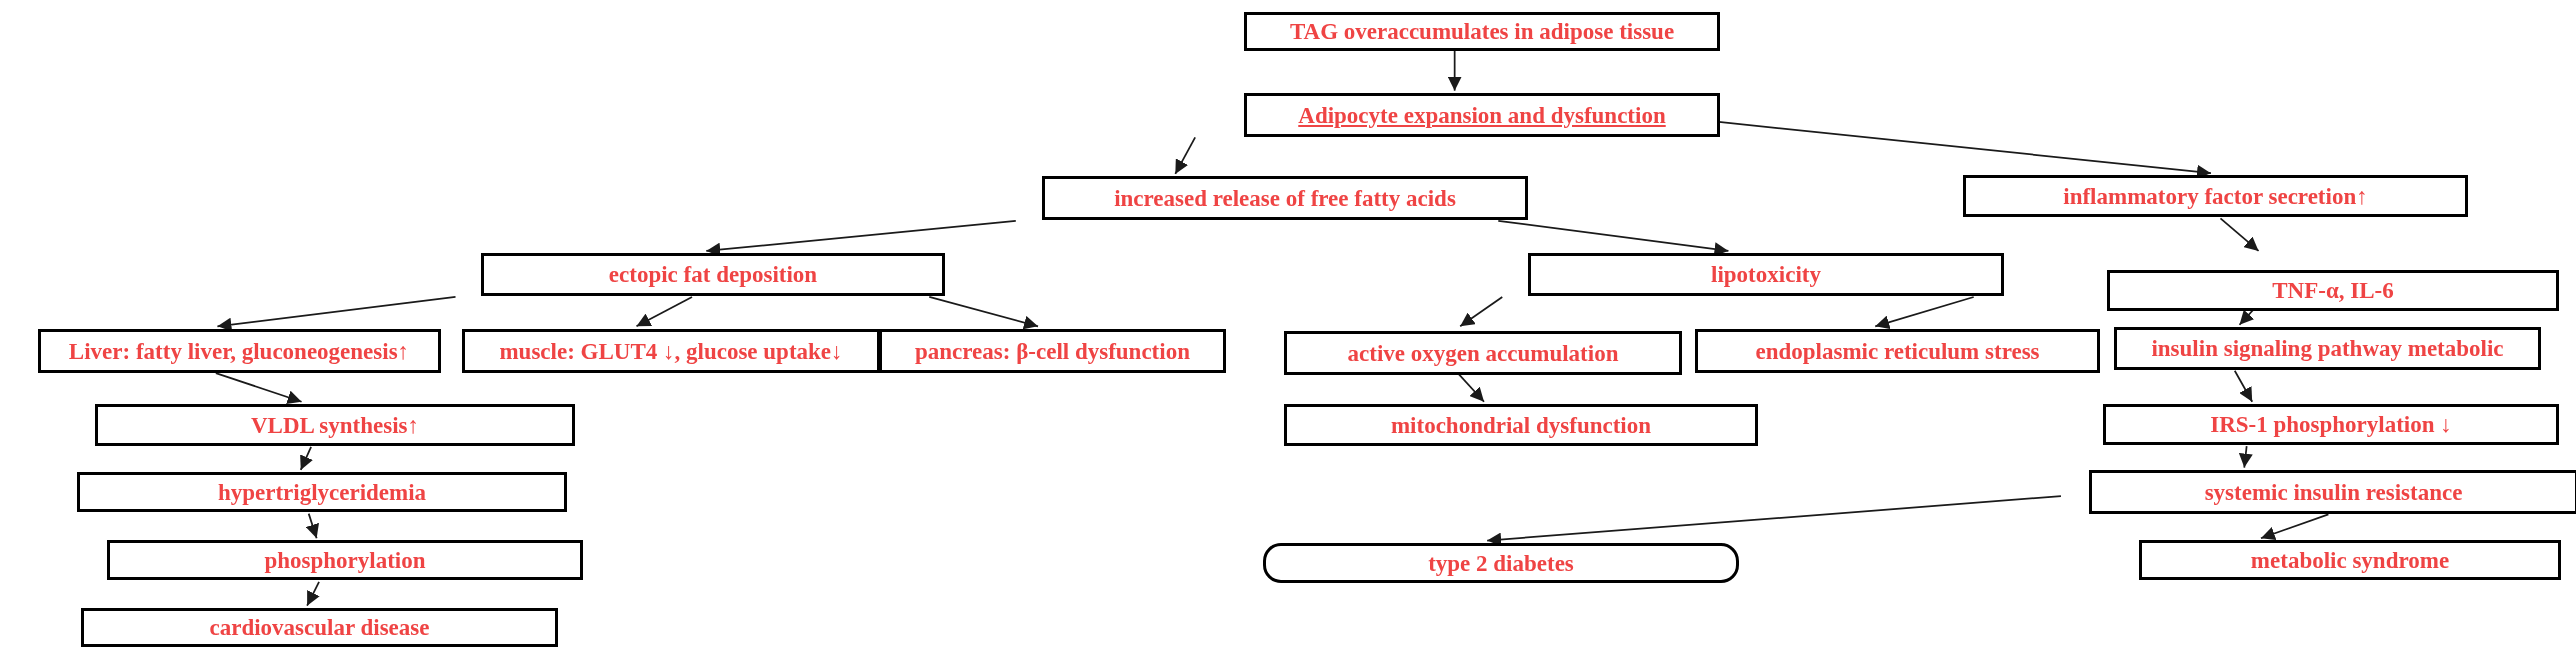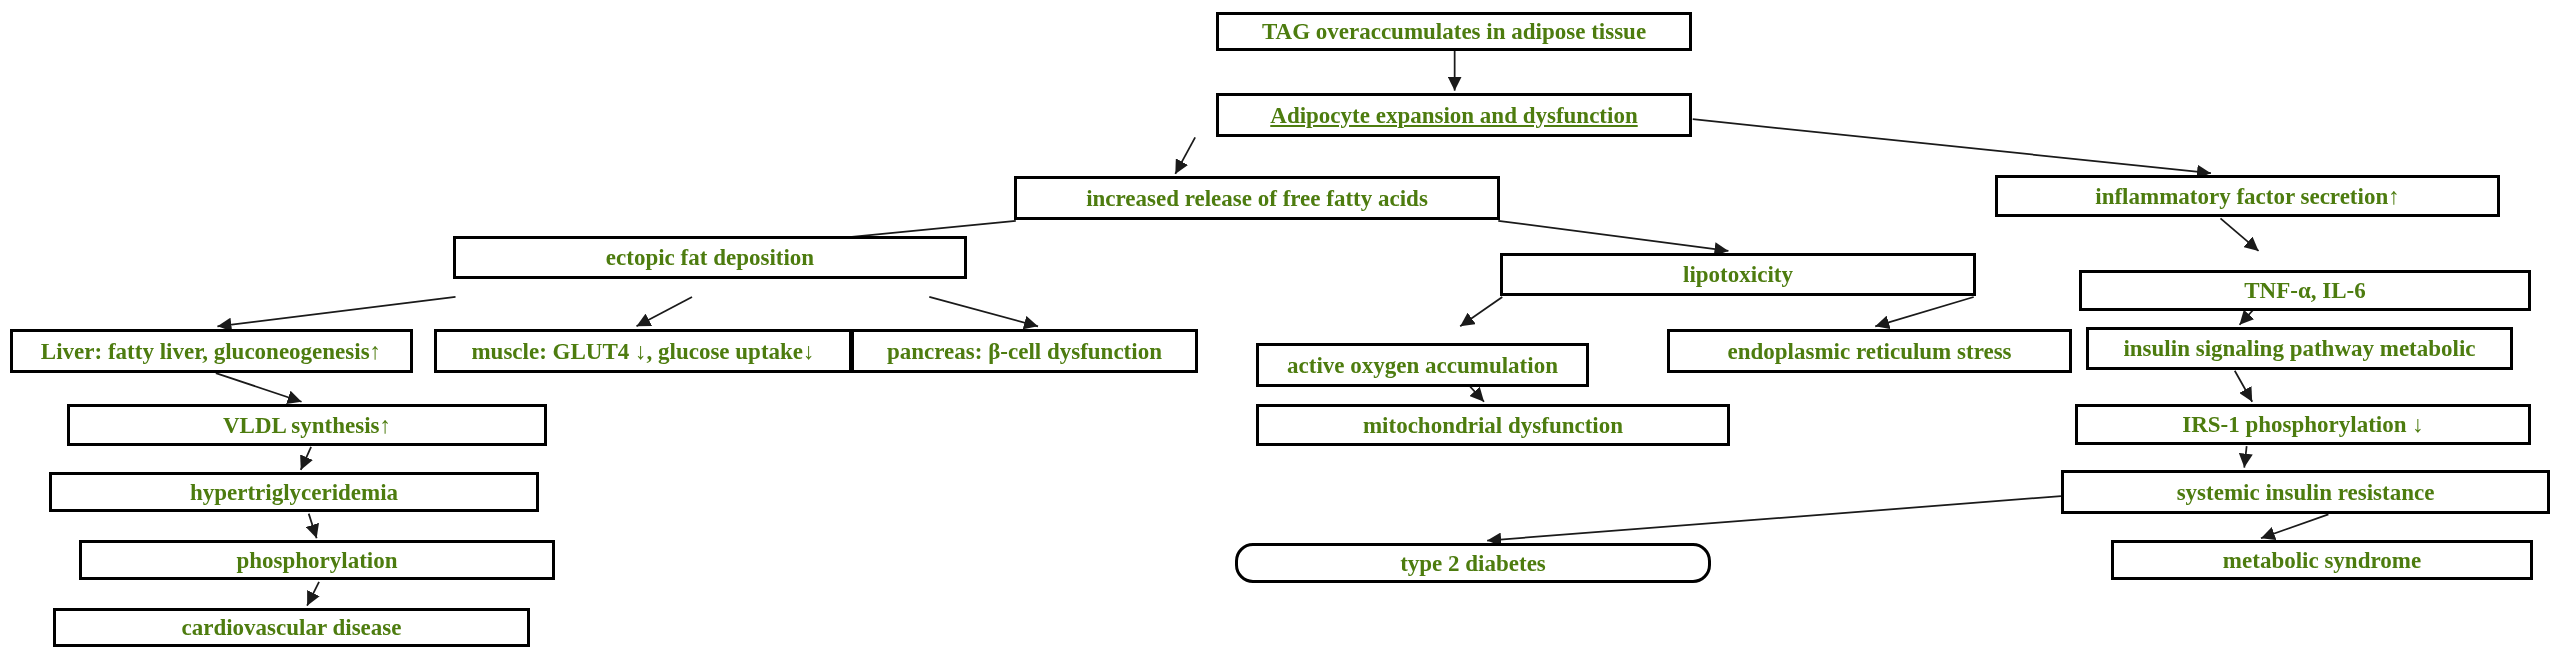--- a/index.html
+++ b/index.html
@@ -23,41 +23,42 @@
   .edge {
     stroke: #1a1a1a;
     stroke-width: 2.2;
     fill: none;
   }
   .node {
     position: absolute;
     box-sizing: border-box;
     background: #ffffff;
     border: 3.2px solid #000000;
-    color: #4d7c0f;
+    color: #ef4444;
     display: flex;
     align-items: center;
     justify-content: center;
     font-weight: bold;
     font-size: 23px;
     white-space: nowrap;
     z-index: 1;
     line-height: 1;
+    margin-left: 28px;
   }
   .n-tag              {left:1216px; top:12px;  width:476px; height:39px;}
   .n-adipocyte        {left:1216px; top:93px; width:476px; height:44px;text-decoration:underline;}
   .n-ffa              {left:1014px; top:176px; width:486px; height:44px;}
-  .n-inflammatory     {left:1995px; top:175px; width:505px; height:42px;}
-  .n-ectopic          {left:453px;  top:236px; width:514px; height:43px;}
+  .n-inflammatory     {left:1935px; top:175px; width:505px; height:42px;}
+  .n-ectopic          {left:453px;  top:253px; width:464px; height:43px;}
   .n-lipotoxicity     {left:1500px; top:253px; width:476px; height:43px;}
   .n-tnf              {left:2079px; top:270px; width:452px; height:41px;}
   .n-liver            {left:9.5px;   top:329px; width:403px; height:44px;}
   .n-muscle           {left:434px;  top:329px; width:418px; height:44px;}
   .n-pancreas         {left:851px; top:329px; width:347px; height:44px;}
-  .n-active-oxygen    {left:1256px; top:343px; width:333px; height:44px;}
+  .n-active-oxygen    {left:1256px; top:331px; width:398px; height:44px;}
   .n-er-stress        {left:1667px; top:329px; width:405px; height:44px;}
   .n-insulin-signaling{left:2086px; top:327px; width:427px; height:43px;}
   .n-vldl             {left:67px;   top:404px; width:480px; height:42px;}
   .n-mitochondrial    {left:1256px; top:404px; width:474px; height:42px;}
   .n-irs1             {left:2075px; top:404px; width:456px; height:41px;}
   .n-hyper            {left:49px;   top:472px; width:490px; height:40px;}
   .n-systemic         {left:2061px; top:470px; width:489px; height:44px;}
   .n-athero           {left:79px;  top:540px; width:476px; height:40px;}
   .n-type2            {left:1235px; top:543px; width:476px; height:40px;border-radius:18px;}
   .n-metabolic        {left:2111px; top:540px; width:422px; height:40px;}

